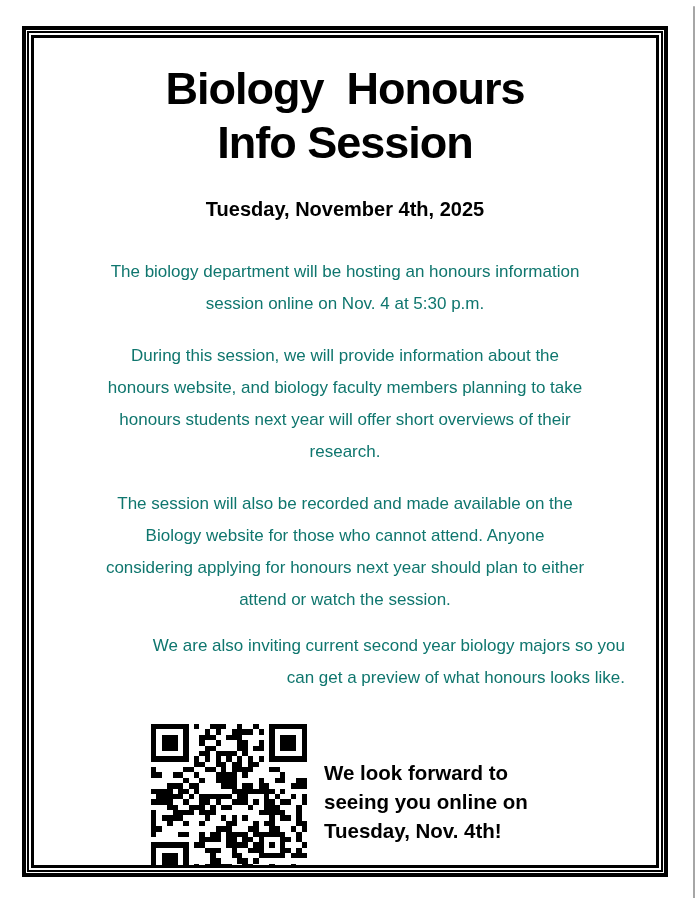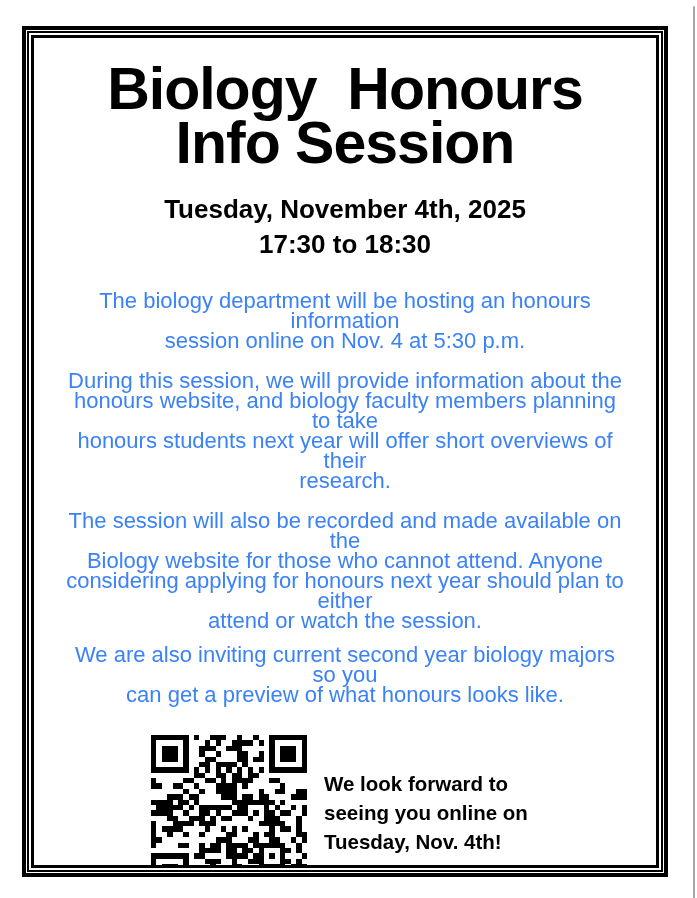--- a/index.html
+++ b/index.html
@@ -37,45 +37,45 @@
   }
   .frame3 {
     position: absolute;
     inset: 2px;
     border: 3px solid #000;
     text-align: center;
     overflow: hidden;
   }
   .title {
     margin: 24px 0 0 0;
-    font-size: 59px;
+    font-size: 45px;
     font-weight: 700;
     line-height: 54px;
     letter-spacing: -1px;
     color: #000;
     white-space: pre-wrap;
   }
   .event {
     margin-top: 22px;
-    font-size: 26px;
+    font-size: 20px;
     font-weight: 700;
     line-height: 35px;
     color: #000;
   }
   .para {
     margin: 20px auto 0 auto;
     max-width: 560px;
-    font-size: 22px;
-    line-height: 20px;
-    color: #3b82f6;
+    font-size: 17px;
+    line-height: 32px;
+    color: #0f766e;
     white-space: pre-wrap;
   }
   .para.first { margin-top: 29px; }
   .para.p3 { }
-  .para.p4 { margin-top: 14px; }
+  .para.p4 { margin-top: 14px; text-align: right; }
   .footer-row {
     display: flex;
     flex-direction: row;
     align-items: flex-start;
     margin-top: 30px;
     text-align: left;
   }
   .qr {
     width: 156px;
     height: 156px;
@@ -100,21 +100,20 @@
 
 <div class="frame1">
   <div class="frame2">
     <div class="frame3">
 
       <h1 class="title">Biology  Honours
 Info Session</h1>
 
       <div class="event">
         <div>Tuesday, November 4th, 2025</div>
-        <div>17:30 to 18:30</div>
       </div>
 
       <p class="para first">The biology department will be hosting an honours information
 session online on Nov. 4 at 5:30 p.m.</p>
 
       <p class="para">During this session, we will provide information about the
 honours website, and biology faculty members planning to take
 honours students next year will offer short overviews of their
 research.</p>
 

